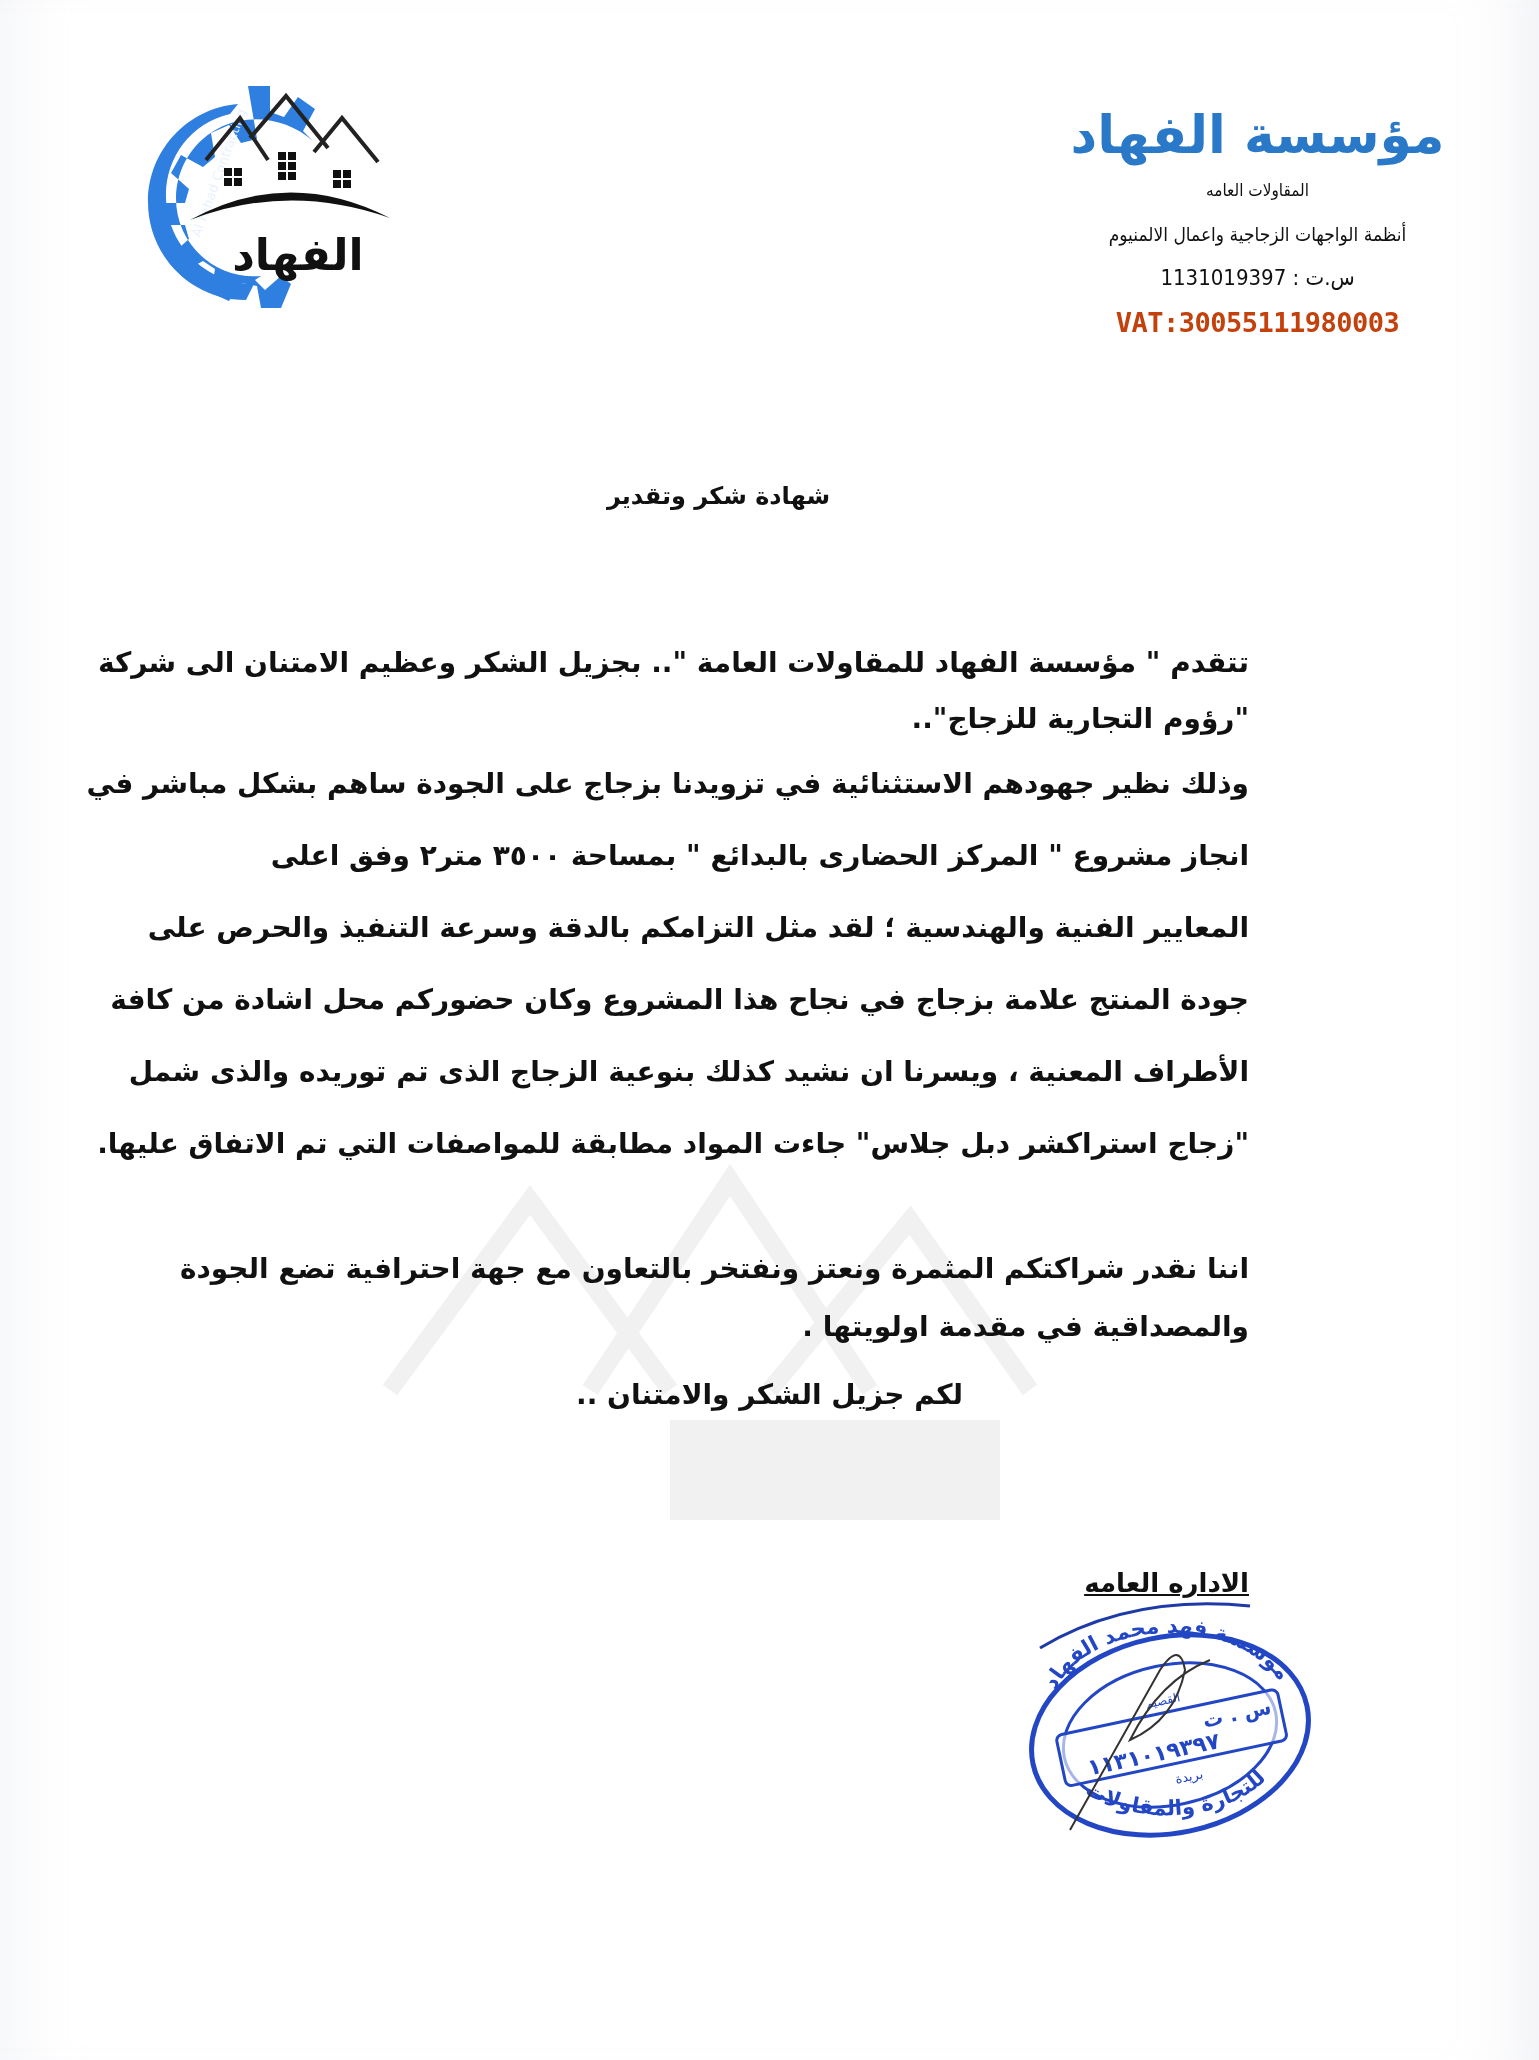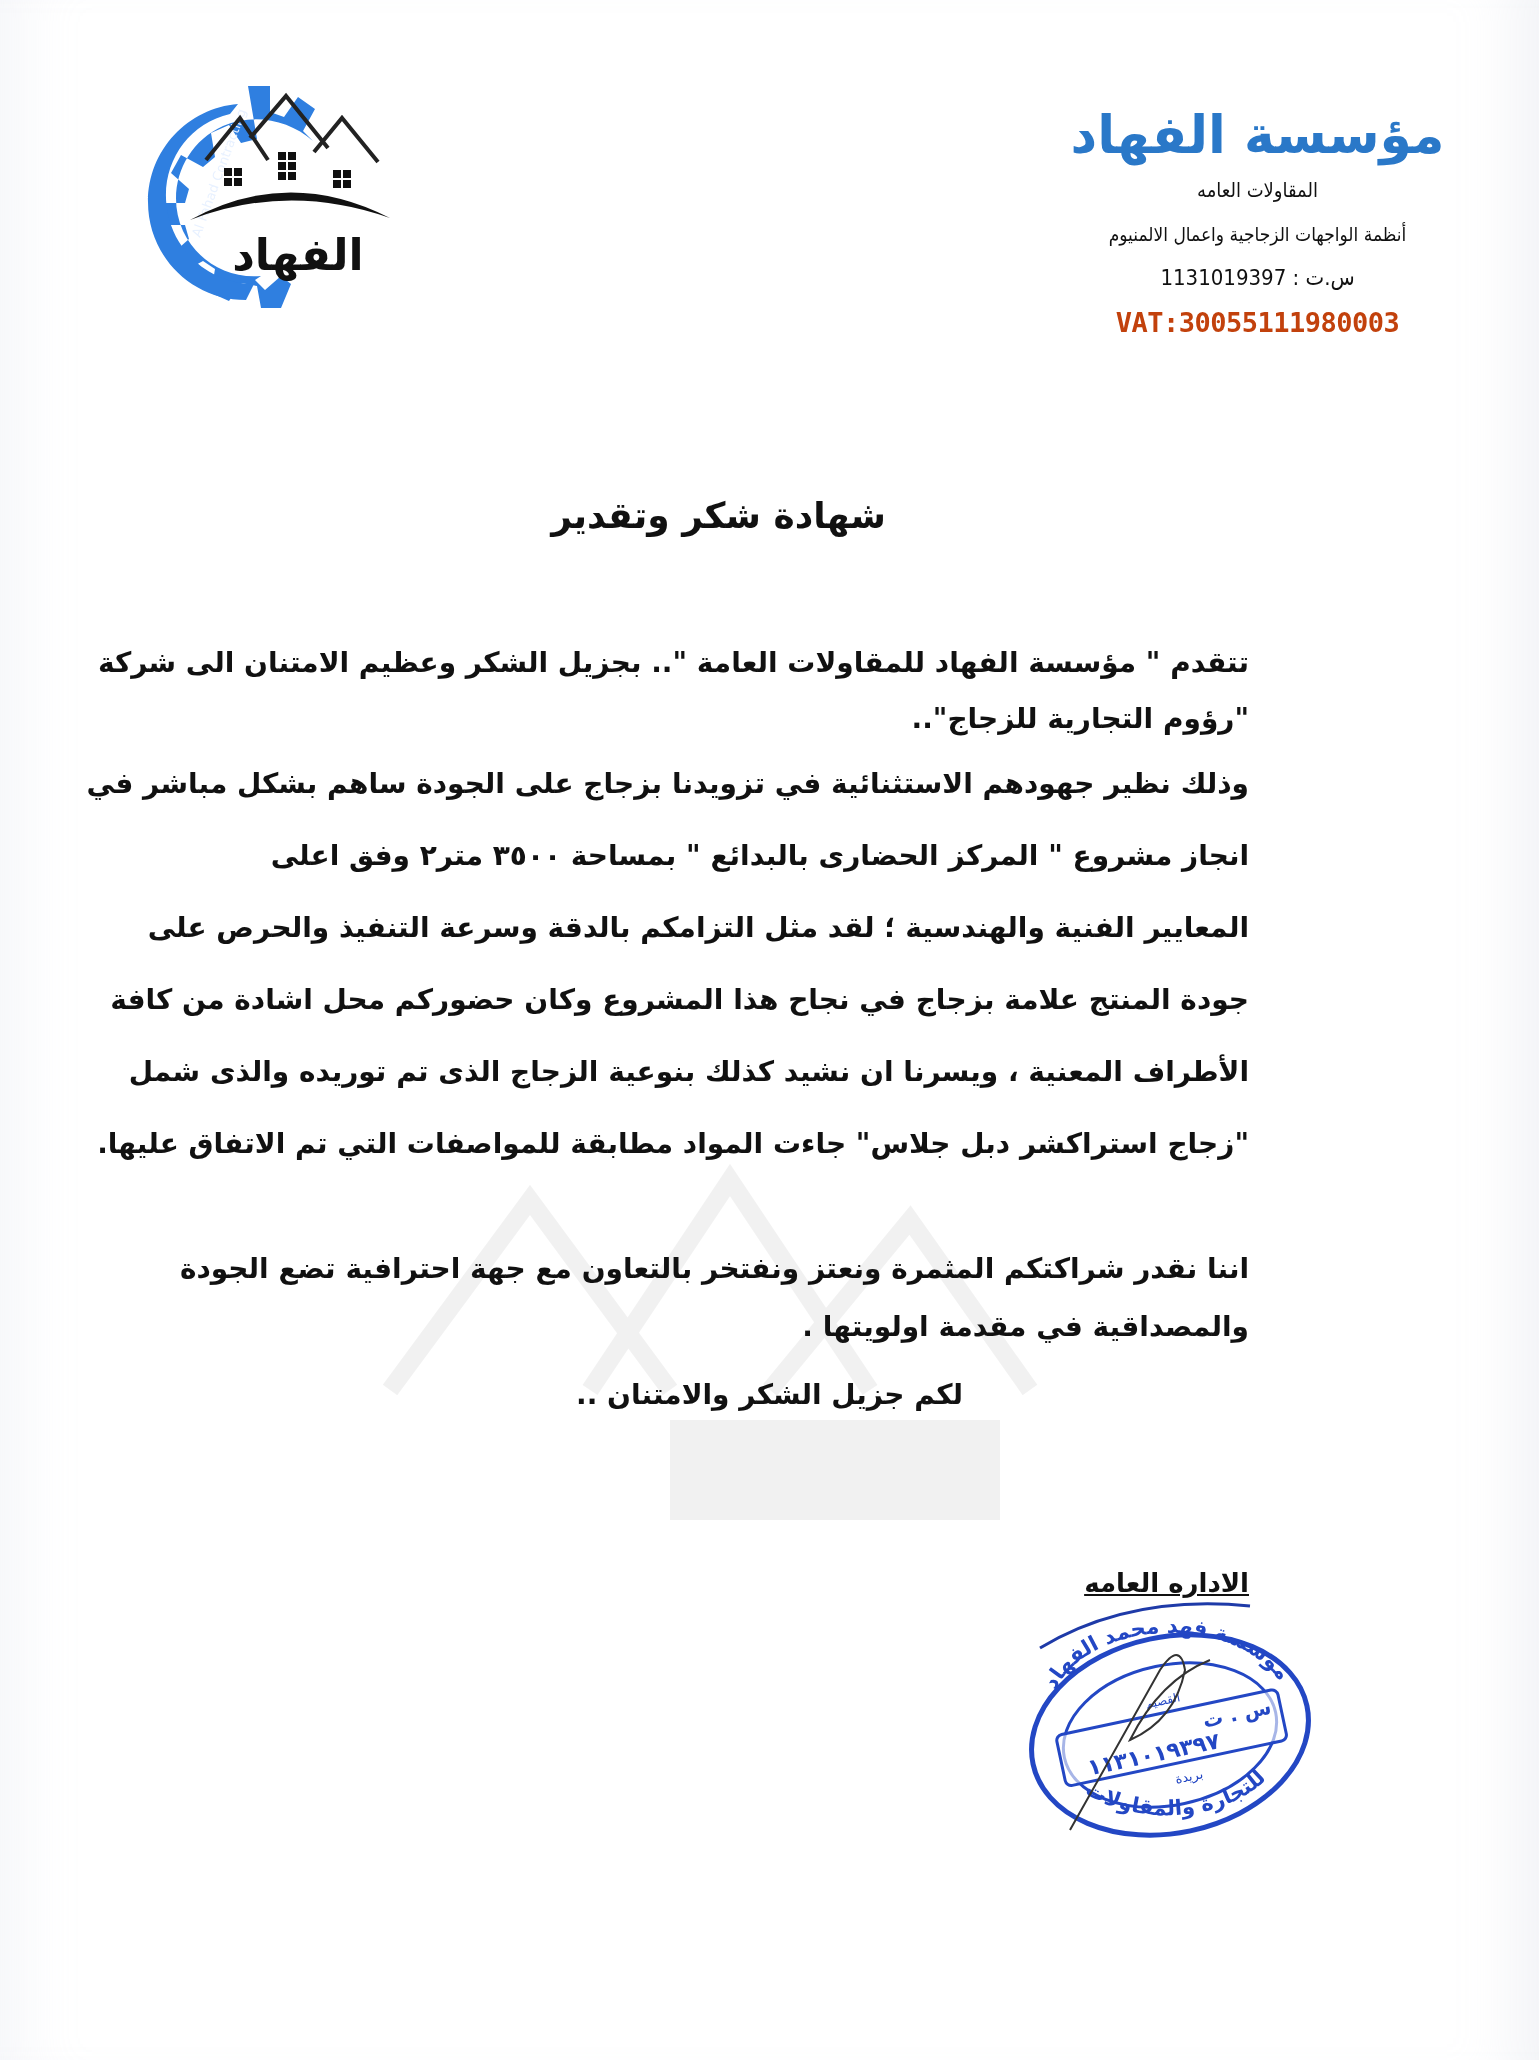--- a/index.html
+++ b/index.html
@@ -24,31 +24,31 @@
       text-align: center; direction: rtl;
     }
     .header .company {
       font-family: "DejaVu Sans", sans-serif; font-weight: bold;
       font-size: 52px; color: #2a78c8; line-height: 70px; letter-spacing: 1px;
     }
     .header .line {
       font-family: "DejaVu Sans Condensed", "DejaVu Sans", sans-serif;
       font-size: 19px; line-height: 44px; color: #111; white-space: nowrap;
     }
-    .header .line.sub { font-size: 20px; margin-top: -2px; }
+    .header .line.sub { font-size: 17px; margin-top: -2px; }
     .header .crn { direction: rtl; font-size: 22px; }
     .header .vat {
       direction: ltr; font-family: "DejaVu Sans Mono", monospace; font-weight: bold;
       font-size: 27px; line-height: 46px; letter-spacing: -0.5px; color: #c2410c;
     }
     
     .title {
-      position: absolute; left: 0; width: 1437px; top: 495px;
+      position: absolute; left: 0; width: 1437px; top: 482px;
       text-align: center; direction: rtl;
-      font-family: "DejaVu Sans", sans-serif; font-weight: bold; font-size: 36px;
+      font-family: "DejaVu Sans", sans-serif; font-weight: bold; font-size: 24px;
     }
     
     .body-text {
       position: absolute; right: 290px; width: 975px; direction: rtl; text-align: right;
       font-family: "DejaVu Sans", sans-serif; font-weight: bold; font-size: 28px; color: #111;
     }
     .p1 { top: 636px; }
     .p1 .ln { display: block; white-space: nowrap; }
     .p1 .ln.l1 { line-height: 54px; }
     .p1 .ln.l2 { line-height: 58px; }

